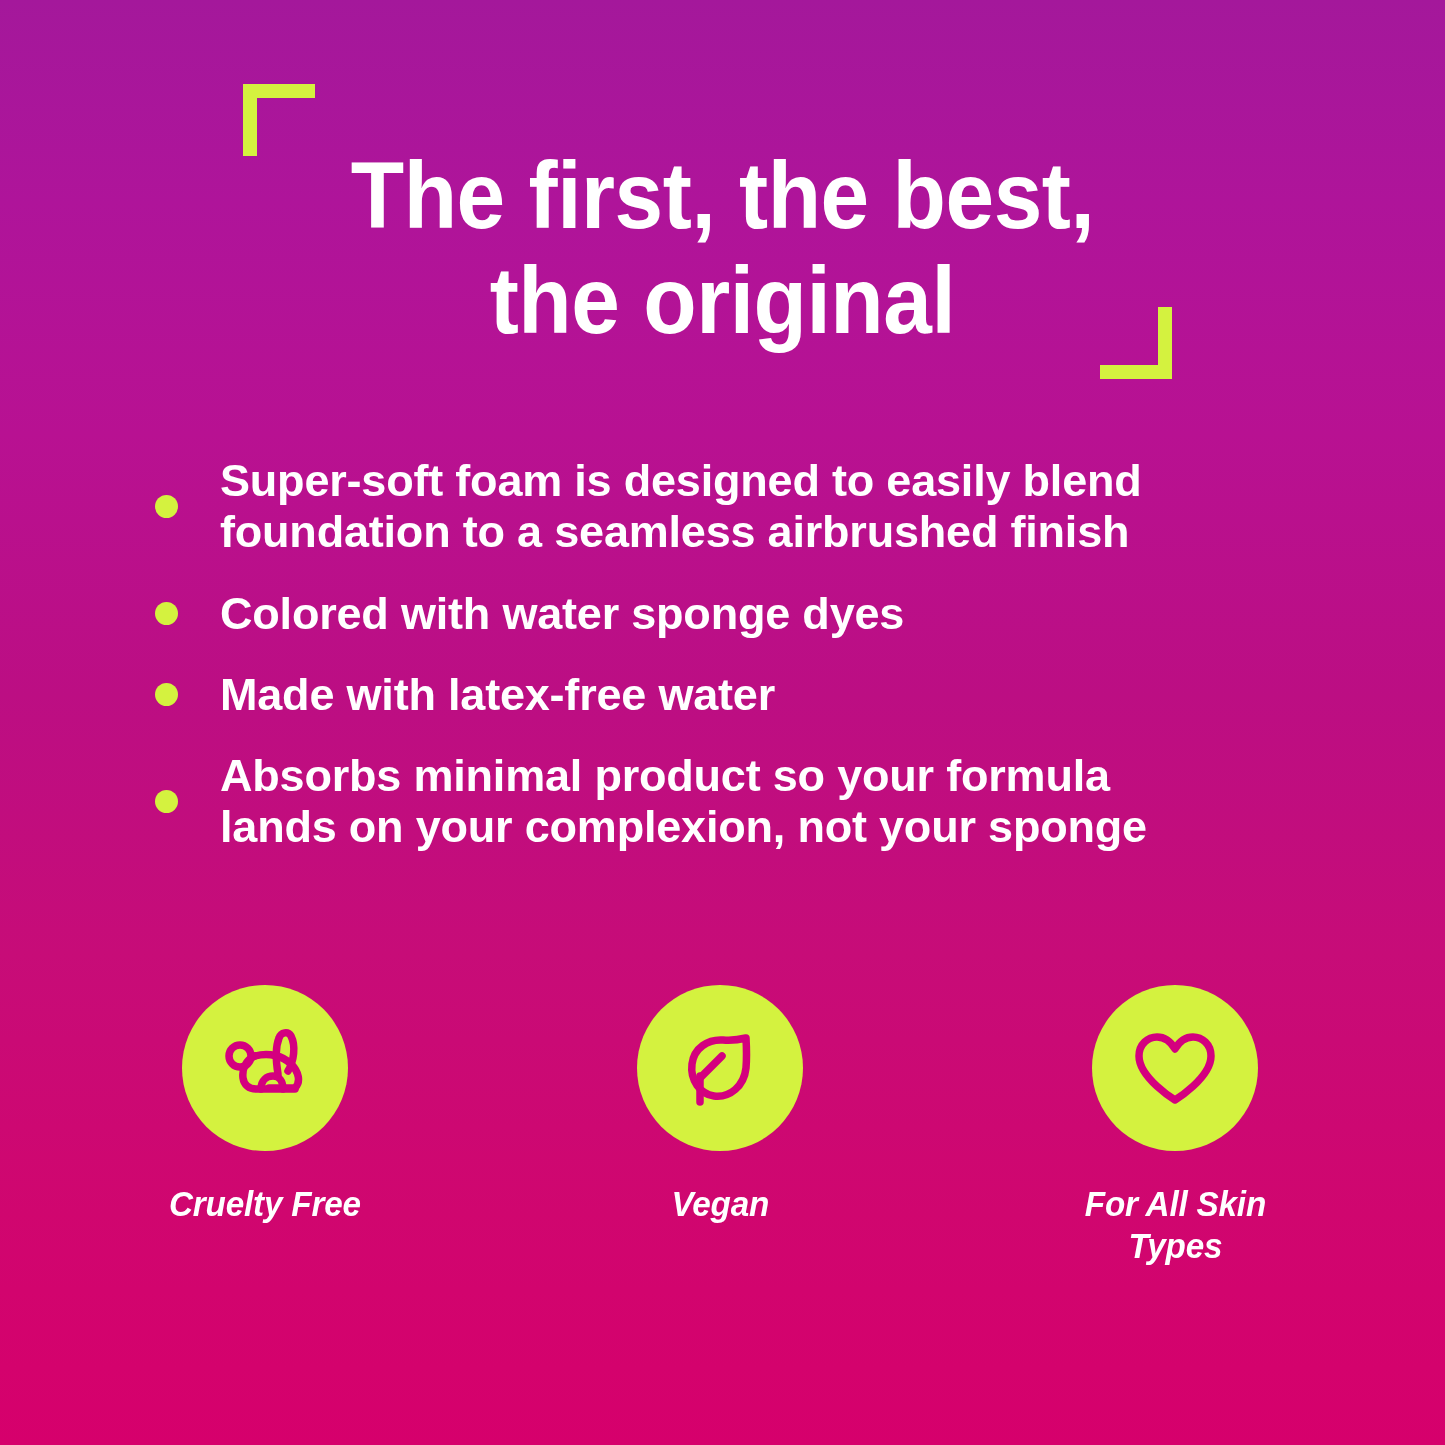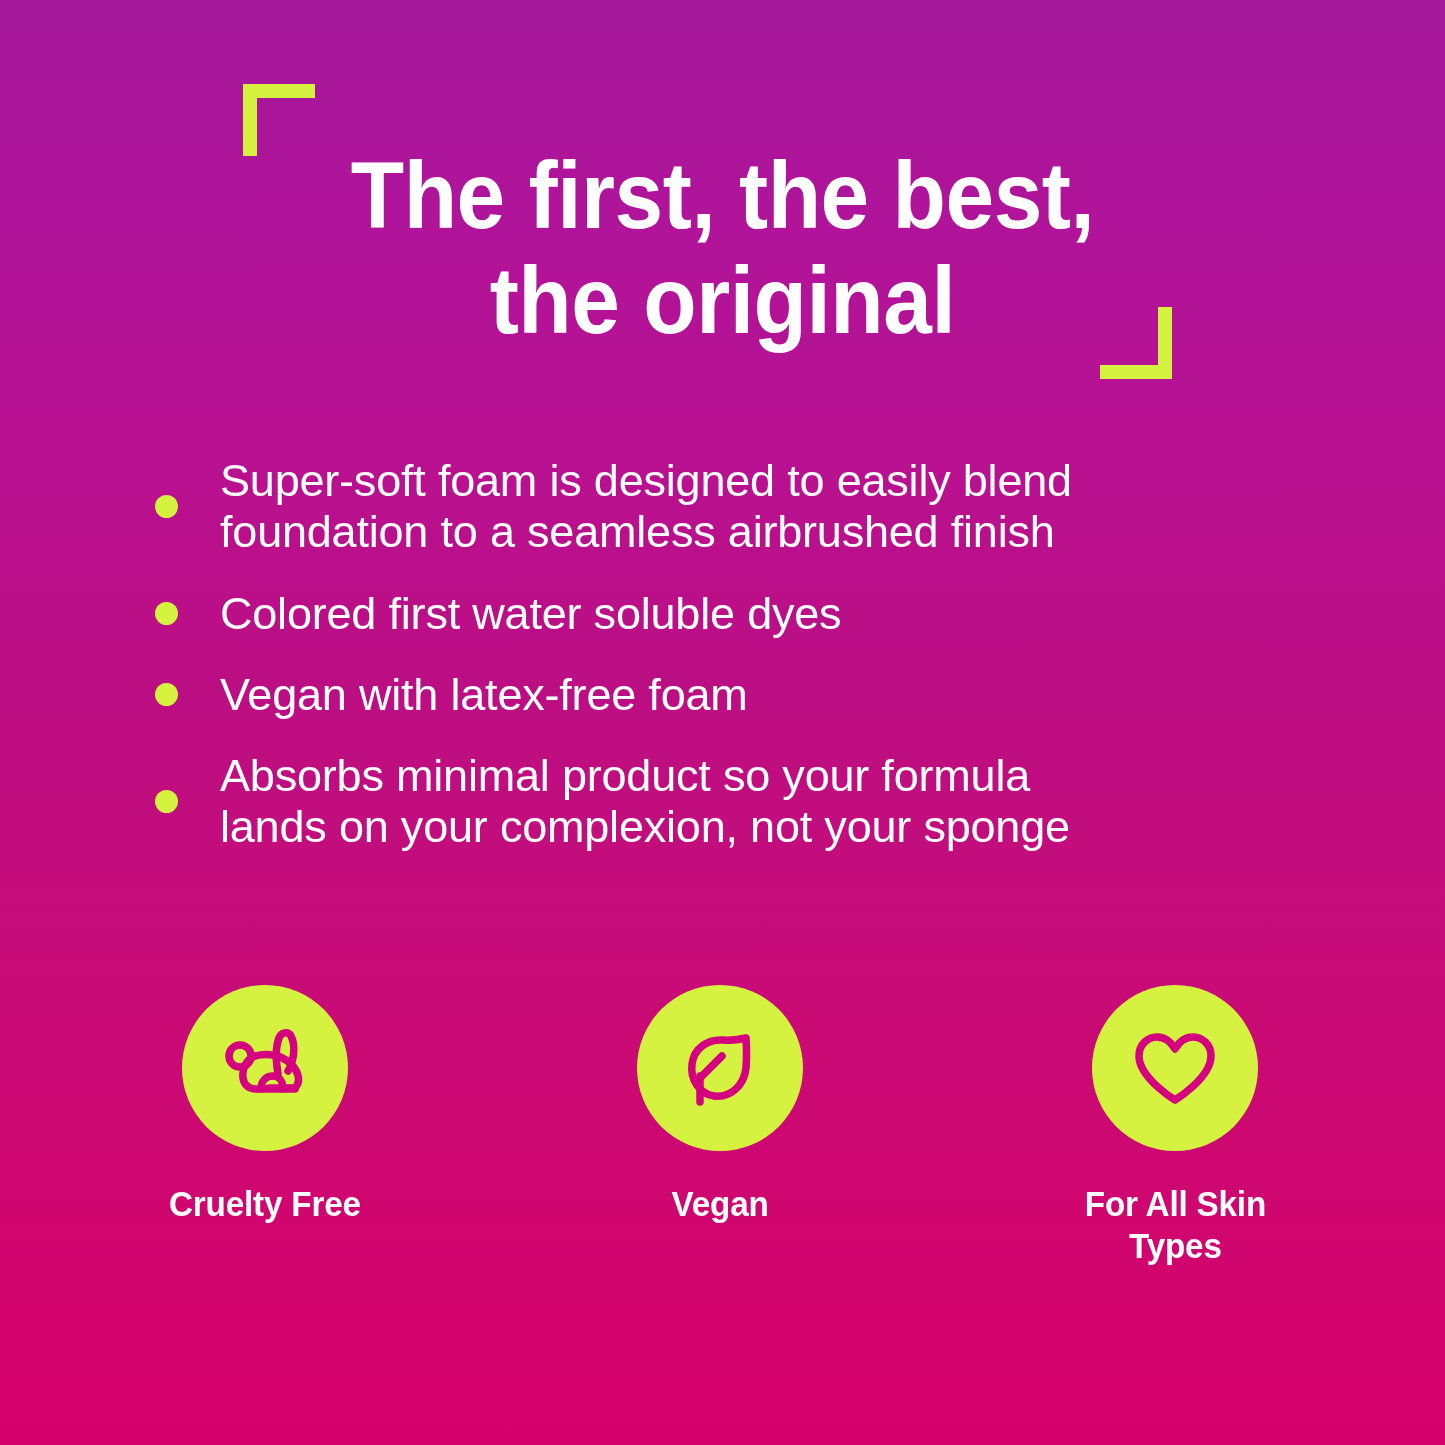--- a/index.html
+++ b/index.html
@@ -86,33 +86,34 @@
     width:23px;
     height:23px;
     border-radius:50%;
     background:#D4F23F;
     margin-right:42px;
   }
   .bullet-text {
     color:#FFFFFF;
     font-size:45px;
     line-height:1.14;
-    font-weight:normal;
+    font-weight:bold;
     letter-spacing:-0.2px;
     white-space:pre-line;
   }
 
   
   .badges {
     position:absolute;
     left:140px;
     top:985px;
     width:1160px;
     display:flex;
     justify-content:space-between;
+    font-style:italic;
   }
   .badge {
     width:250px;
     display:flex;
     flex-direction:column;
     align-items:center;
   }
   .badge-circle {
     width:166px;
     height:166px;
@@ -149,26 +150,26 @@
   <div class="bullets">
 
     <div class="bullet-row">
       <span class="bullet-dot"></span>
       <span class="bullet-text">Super-soft foam is designed to easily blend
 foundation to a seamless airbrushed finish</span>
     </div>
 
     <div class="bullet-row">
       <span class="bullet-dot"></span>
-      <span class="bullet-text">Colored first water soluble dyes</span>
-    </div>
-
-    <div class="bullet-row">
-      <span class="bullet-dot"></span>
-      <span class="bullet-text">Vegan with latex-free foam</span>
+      <span class="bullet-text">Colored with water sponge dyes</span>
+    </div>
+
+    <div class="bullet-row">
+      <span class="bullet-dot"></span>
+      <span class="bullet-text">Made with latex-free water</span>
     </div>
 
     <div class="bullet-row">
       <span class="bullet-dot"></span>
       <span class="bullet-text">Absorbs minimal product so your formula
 lands on your complexion, not your sponge</span>
     </div>
 
   </div>
 

